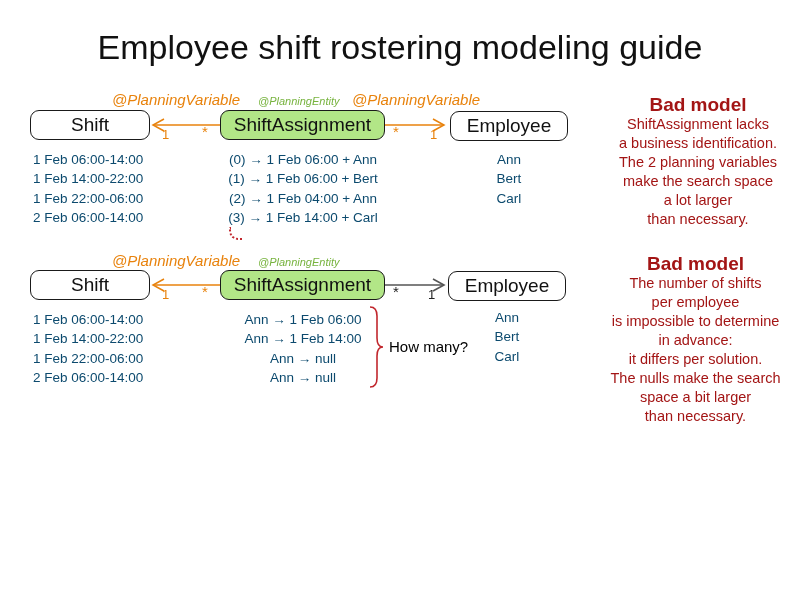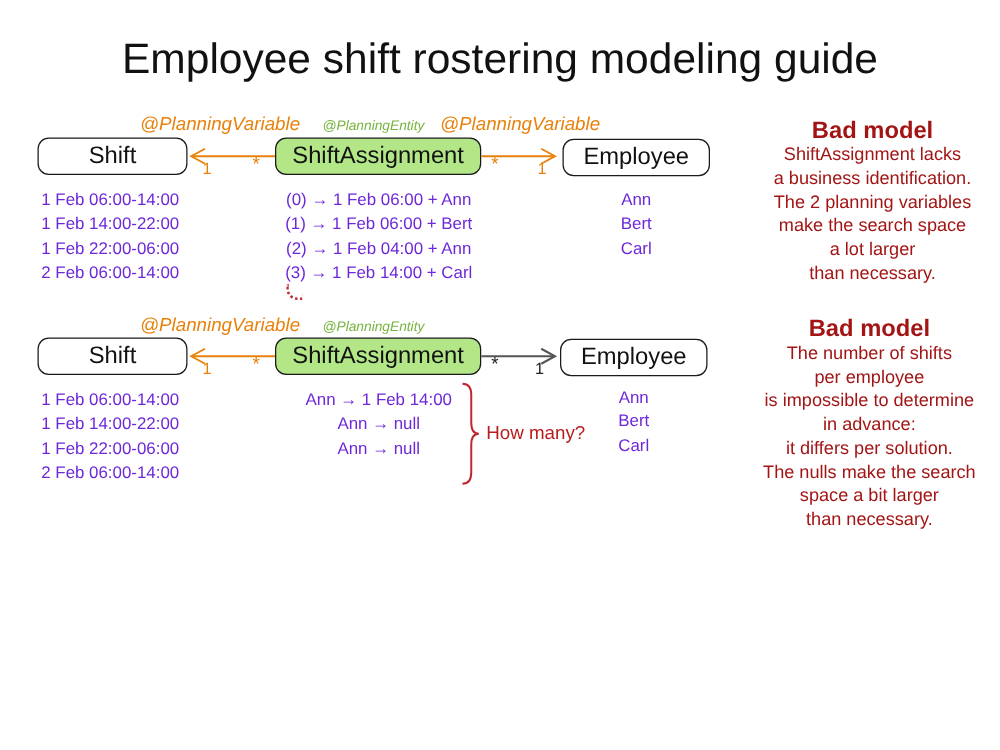--- a/index.html
+++ b/index.html
@@ -38,36 +38,36 @@
     font-size: 19px;
     color: #111111;
   }
   .classbox.entity { background: #B2E687; }
   .mult { font-size: 13px; white-space: nowrap; }
   .mult.orange { color: #E8820C; }
   .mult.dark { color: #222222; }
   .star { font-size: 15px; }
   .datalist {
     font-size: 13.5px;
-    color: #6d28d9;
+    color: #0c4a6e;
     line-height: 19.3px;
     white-space: nowrap;
   }
   .center { text-align: center; }
   .note { color: #C1272D; font-size: 13.5px; white-space: nowrap; }
   .hook {
     width: 11px; height: 11px;
     border-left: 2px dotted #C1272D;
     border-bottom: 2px dotted #C1272D;
     border-bottom-left-radius: 9px;
   }
   .verdict { text-align: center; color: #A31515; }
   .verdict .v-title { font-size: 19px; font-weight: 700; line-height: 21px; }
   .verdict .v-line { font-size: 14.5px; line-height: 19px; }
-  .howmany { color: #b91c1c; font-size: 15px; white-space: nowrap; }
+  .howmany { color: #000000; font-size: 15px; white-space: nowrap; }
   svg { display: block; }
 </style>
 </head>
 <body>
 
 <div class="stage">
 
   <h1 class="abs title">Employee shift rostering modeling guide</h1>
 
   <div class="abs ann orange" style="left:112px; top:91px;">@PlanningVariable</div>
@@ -155,20 +155,21 @@
   <div class="abs mult dark star" style="left:393px; top:283px;">*</div>
   <div class="abs mult dark" style="left:428px; top:287px;">1</div>
 
   <div class="abs datalist" style="left:33px; top:310px; width:130px;">
     <div>1 Feb 06:00-14:00</div>
     <div>1 Feb 14:00-22:00</div>
     <div>1 Feb 22:00-06:00</div>
     <div>2 Feb 06:00-14:00</div>
   </div>
   <div class="abs datalist center" style="left:213px; top:310px; width:180px;">
+    <div>Ann → 1 Feb 06:00</div>
     <div>Ann → 1 Feb 14:00</div>
     <div>Ann → null</div>
     <div>Ann → null</div>
   </div>
   <div class="abs datalist center" style="left:448px; top:308px; width:118px;">
     <div>Ann</div>
     <div>Bert</div>
     <div>Carl</div>
   </div>
 

